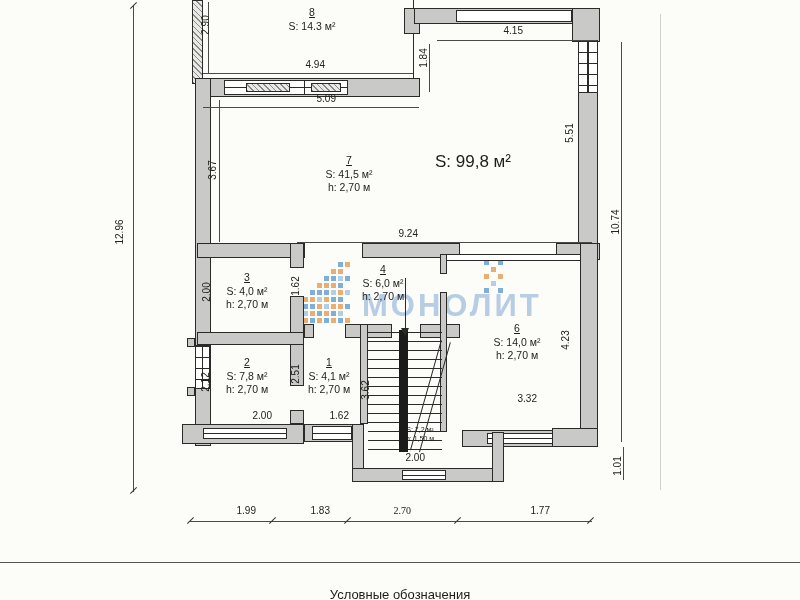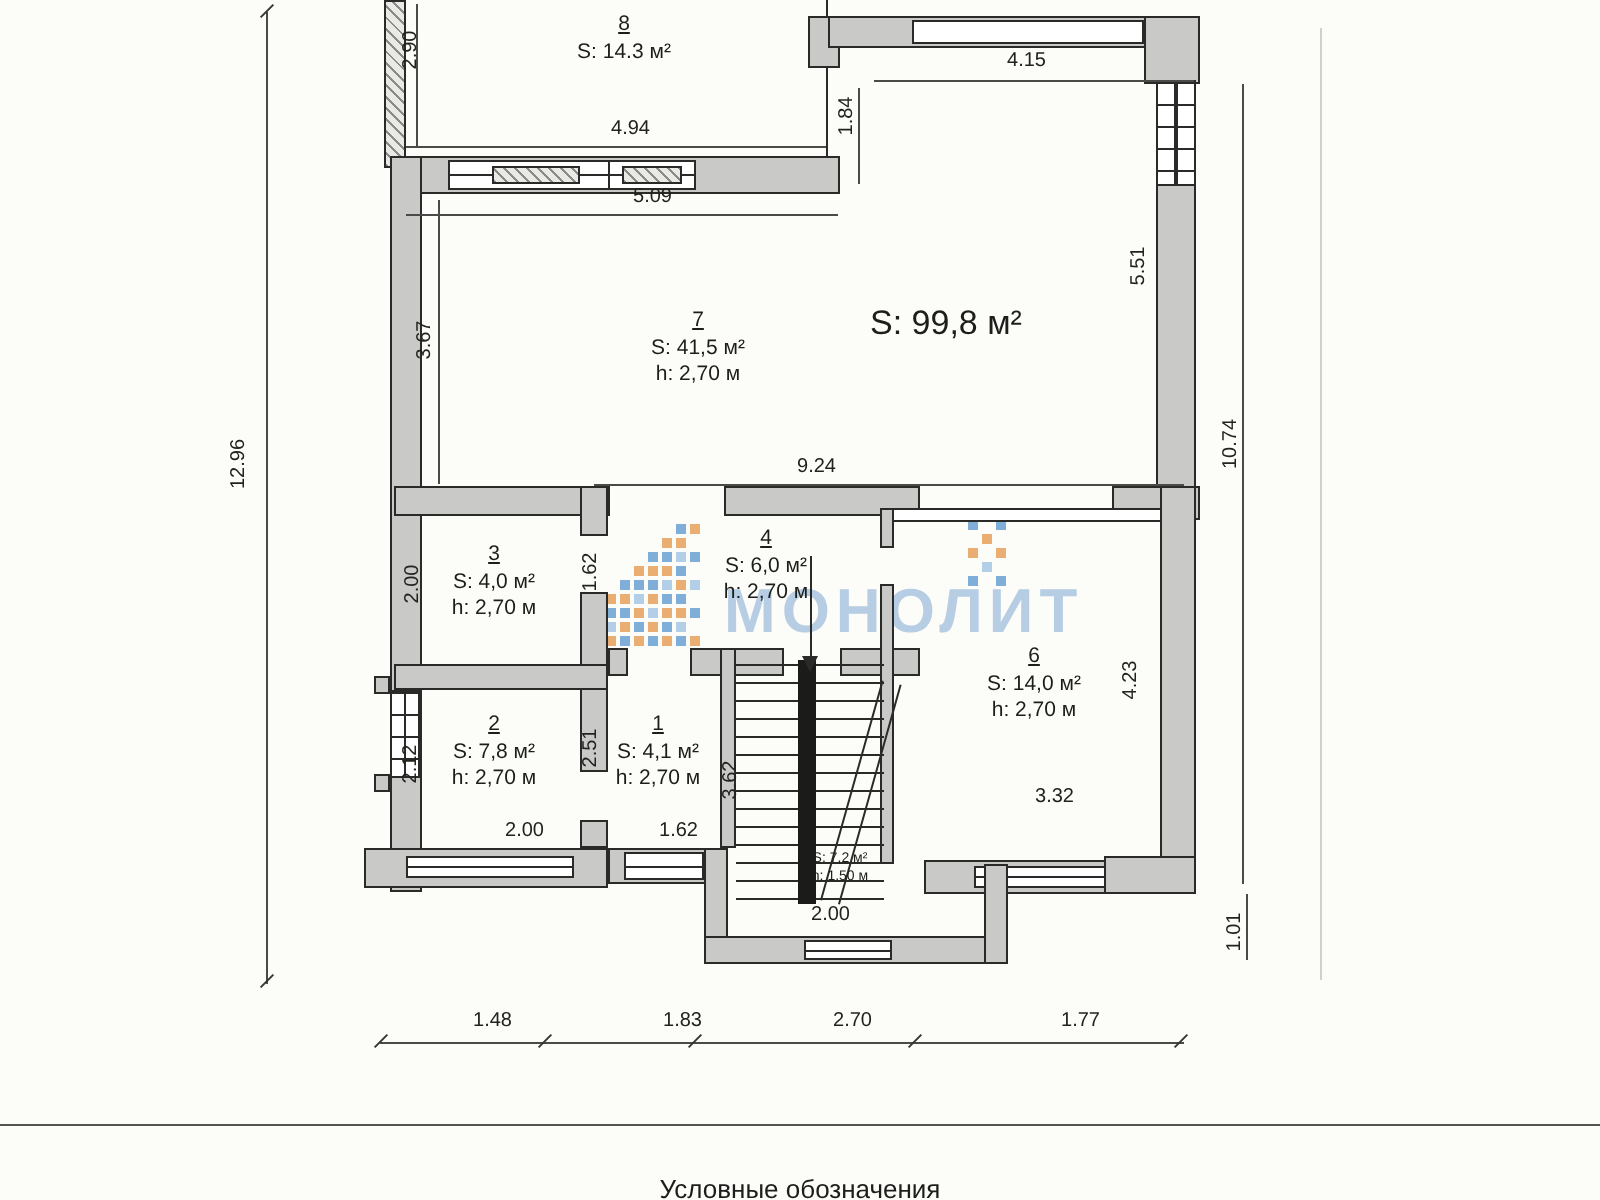--- a/index.html
+++ b/index.html
@@ -200,23 +200,23 @@
   <div class="vdim" style="left:274px;top:280px;">1.62</div>
   <div class="vdim" style="left:184px;top:376px;">2.12</div>
   <div class="vdim" style="left:274px;top:368px;">2.51</div>
   <div class="dim" style="left:222px;top:410px;">2.00</div>
   <div class="dim" style="left:299px;top:410px;">1.62</div>
   <div class="vdim" style="left:344px;top:384px;">3.62</div>
   <div class="dim" style="left:375px;top:452px;">2.00</div>
   <div class="vdim" style="left:544px;top:334px;">4.23</div>
   <div class="dim" style="left:487px;top:393px;">3.32</div>
   <div class="vdim" style="left:596px;top:460px;">1.01</div>
-  <div class="dim" style="left:206px;top:505px;">1.48</div>
-  <div class="dim" style="left:301px;top:505px;">1.83</div>
-  <div class="dim" style="left:386px;top:505px;">2.70</div>
+  <div class="dim" style="left:206px;top:505px;">1.99</div>
+  <div class="dim" style="left:280px;top:505px;">1.83</div>
+  <div class="dim" style="left:361px;top:505px;font-family:Liberation Serif, serif;">2.70</div>
   <div class="dim" style="left:500px;top:505px;">1.77</div>
 
   <div class="roomlbl" style="left:267px;top:6px;">
     <div class="num">8</div>
     <div>S: 14.3 м²</div>
   </div>
   <div class="roomlbl" style="left:304px;top:154px;">
     <div class="num">7</div>
     <div>S: 41,5 м²</div>
     <div>h: 2,70 м</div>

